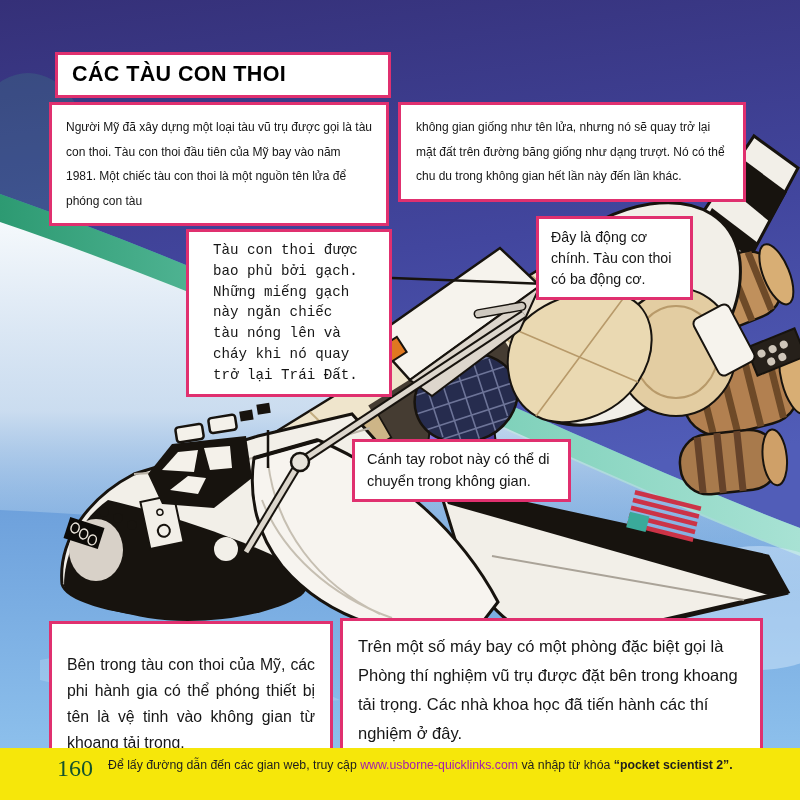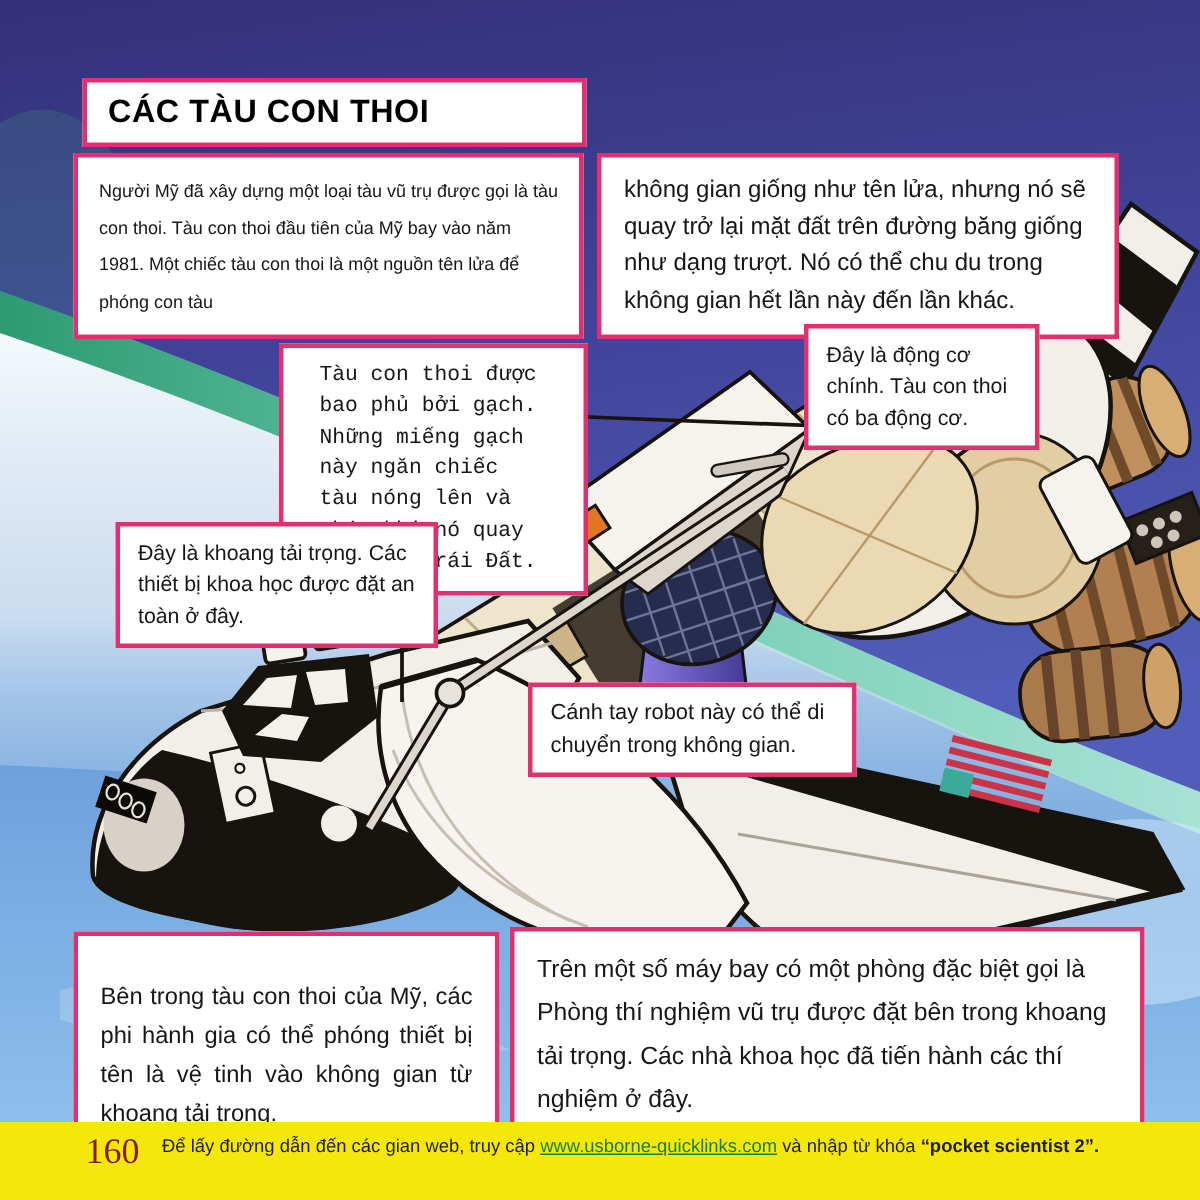--- a/index.html
+++ b/index.html
@@ -9,37 +9,37 @@
   svg.illo{position:absolute;left:0;top:0;}
   .pinkbox{
     position:absolute;background:#ffffff;border:3px solid #e0306f;
     color:#161616;-webkit-font-smoothing:antialiased;
   }
   .title-box{
     left:55px;top:52px;width:336px;padding:7px 14px 8px 14px;border-width:3px;
     font-size:21.5px;font-weight:bold;letter-spacing:0.4px;color:#000000;
   }
   .intro-left{left:49px;top:102px;width:340px;padding:10px 14px;font-size:12px;line-height:24.5px;}
-  .intro-right{left:398px;top:102px;width:348px;padding:10px 15px;font-size:16px;line-height:24.5px;}
+  .intro-right{left:398px;top:102px;width:348px;padding:10px 15px;font-size:12px;line-height:24.5px;}
   .co-tiles{left:186px;top:229px;width:206px;padding:8px 24px;font-size:14.2px;line-height:20.8px;font-family:Liberation Mono, monospace;}
   .co-engines{left:536px;top:216px;width:157px;padding:8px 12px;font-size:14.2px;line-height:20.8px;}
   .co-payload{left:77px;top:348px;width:215px;padding:8px 12px;font-size:14.2px;line-height:20.8px;}
-  .co-arm{left:352px;top:439px;width:219px;padding:7px 12px;font-size:14.6px;line-height:21.5px;margin-top:16px;}
+  .co-arm{left:352px;top:439px;width:219px;padding:7px 12px;font-size:14.6px;line-height:21.5px;}
   .bottom-left{left:49px;top:621px;width:284px;padding:28px 15px;font-size:15.8px;line-height:26px;text-align:justify;}
   .bottom-right{left:340px;top:618px;width:423px;padding:11px 15px;font-size:16.5px;line-height:29px;}
   .footer{
     position:absolute;left:0;top:748px;width:800px;height:52px;background:#f6e70a;
     display:flex;align-items:baseline;color:#1e1e1e;
   }
   .footer .pagenum{
-    font-family:"Liberation Serif",serif;font-size:24px;color:#7f1d1d;
+    font-family:"Liberation Serif",serif;font-size:24px;color:#14532d;
     margin-left:57px;margin-right:15px;line-height:52px;transform:translateY(-6px);
   }
   .footer .footnote{font-size:12.3px;transform:translateY(-13px);}
-  .footer a.quicklink{color:#15803d;text-decoration:underline;cursor:pointer;}
+  .footer a.quicklink{color:#a21caf;cursor:pointer;}
   .footer .keyword{font-weight:bold;margin-top:16px;}
 </style>
 </head>
 <body>
 
 <div id="page">
 
   <svg class="illo" width="800" height="800" viewBox="0 0 800 800">
     <defs>
       <linearGradient id="gSky" x1="0" y1="0" x2="0" y2="1">
@@ -241,23 +241,20 @@
   </div>
 
   <div class="pinkbox co-tiles">
     <span>Tàu con thoi được bao phủ bởi gạch. Những miếng gạch này ngăn chiếc tàu nóng lên và cháy khi nó quay trở lại Trái Đất.</span>
   </div>
 
   <div class="pinkbox co-engines">
     <span>Đây là động cơ chính. Tàu con thoi có ba động cơ.</span>
   </div>
 
-  <div class="pinkbox co-payload">
-    <span>Đây là khoang tải trọng. Các thiết bị khoa học được đặt an toàn ở đây.</span>
-  </div>
 
   <div class="pinkbox co-arm">
     <span>Cánh tay robot này có thể di chuyển trong không gian.</span>
   </div>
 
   <div class="pinkbox bottom-left">
     <span>Bên trong tàu con thoi của Mỹ, các phi hành gia có thể phóng thiết bị tên là vệ tinh vào không gian từ khoang tải trọng.</span>
   </div>
 
   <div class="pinkbox bottom-right">

